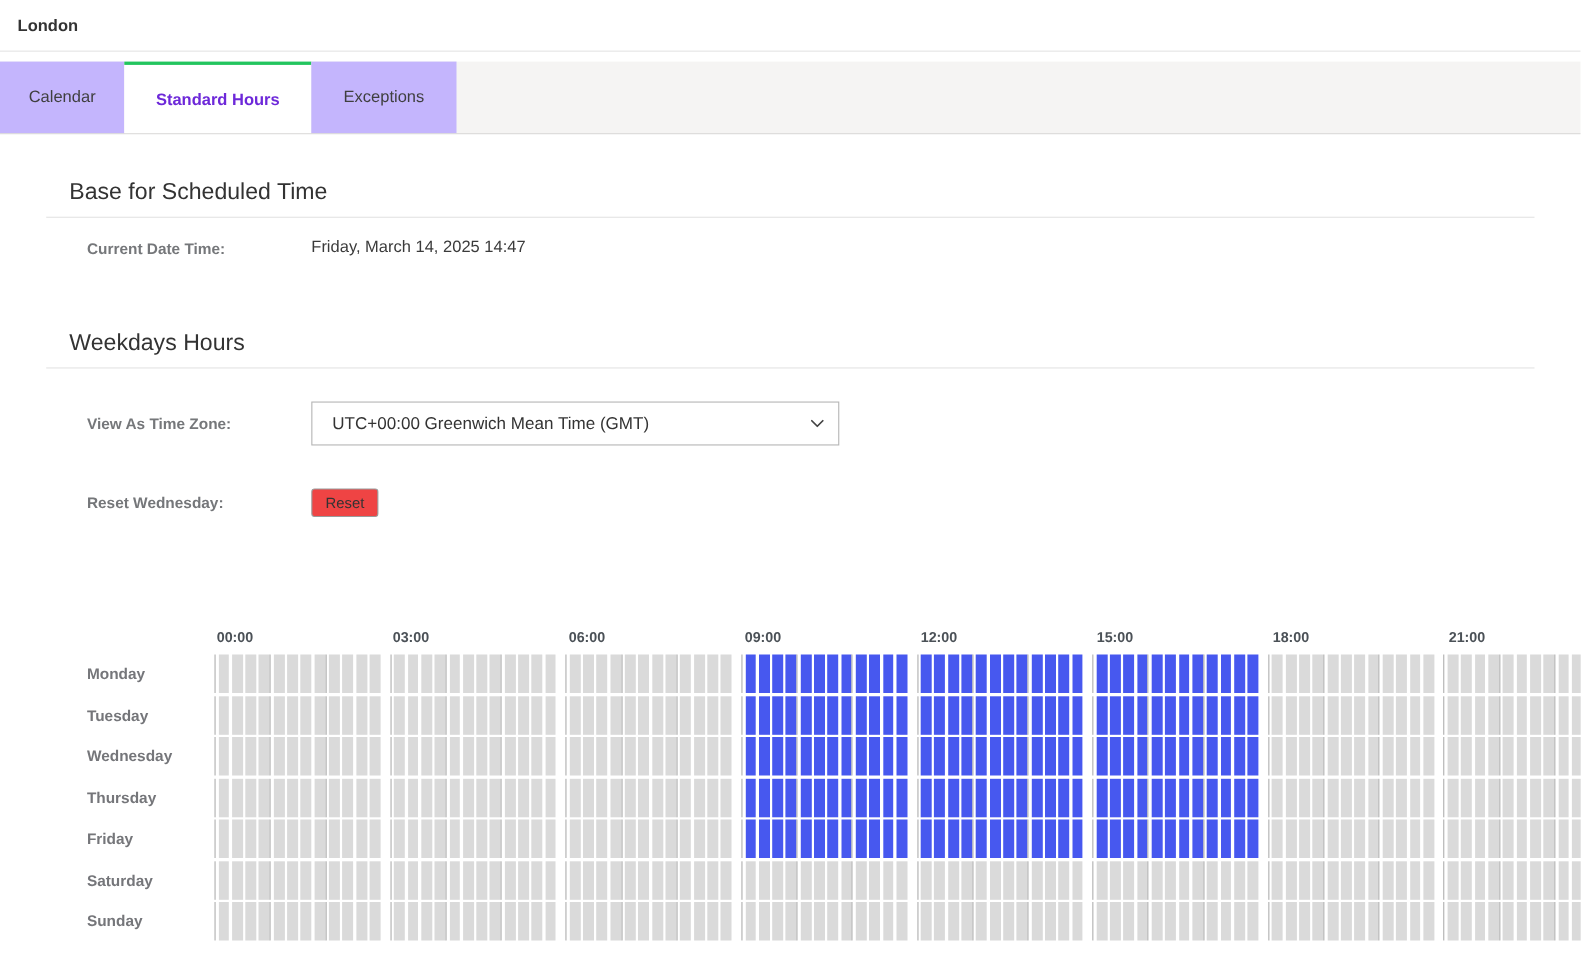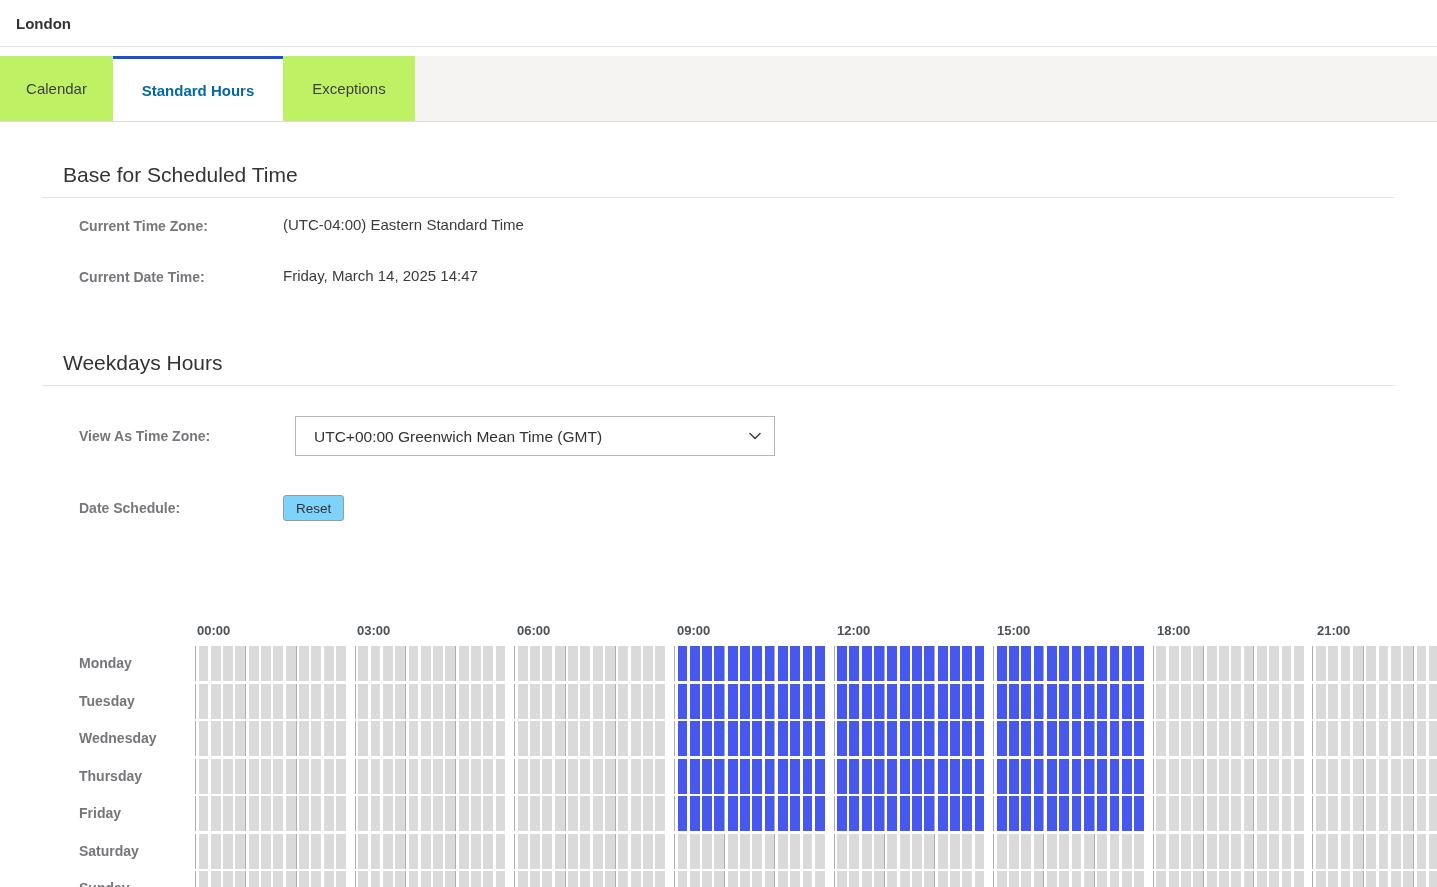--- a/index.html
+++ b/index.html
@@ -5,48 +5,48 @@
   html,body{margin:0;padding:0;}
   body{
     width:1437px;height:887px;background:#ffffff;overflow:hidden;
     font-family:"Liberation Sans",sans-serif;color:#333;position:relative;
   }
   
   .page-header{height:47px;border-bottom:1px solid #e4e4e4;display:flex;align-items:center;padding-left:16px;box-sizing:border-box;}
   .page-title{font-size:15px;font-weight:700;color:#333;}
   
   .tabstrip{margin-top:9px;height:66px;background:#f5f4f3;border-bottom:1px solid #dcdbda;display:flex;box-sizing:border-box;}
-  .tab{height:100%;display:flex;align-items:center;justify-content:center;font-size:15px;color:#3f3f3f;background:#bef264;box-sizing:border-box;cursor:pointer;}
+  .tab{height:100%;display:flex;align-items:center;justify-content:center;font-size:15px;color:#3f3f3f;background:#c4b5fd;box-sizing:border-box;cursor:pointer;}
   .tab-calendar{width:113px;}
   .tab-standard{width:170px;}
   .tab-exceptions{width:132px;}
-  .tab.active{background:#ffffff;border-top:3px solid #1d4ed8;font-weight:700;color:#0369a1;}
+  .tab.active{background:#ffffff;border-top:3px solid #22c55e;font-weight:700;color:#6d28d9;}
   
   .main{padding:0 42px;}
   .section-heading{font-size:21px;font-weight:400;color:#333;margin:0 0 0 21px;line-height:25px;}
   .heading-base{margin-top:40px;}
   .heading-weekdays{margin-top:65px;}
   .divider{border:none;border-top:1px solid #e3e3e3;margin:10px 0 0 0;}
   .fields{padding-top:18px;padding-left:37px;}
   .field-row{display:flex;margin-bottom:33px;}
   .field-label{flex:0 0 204px;font-weight:700;color:#75777a;font-size:14px;padding-top:2px;}
   .field-value{color:#3b3b3b;font-size:15px;}
   .form-row{display:flex;align-items:center;padding-left:37px;}
-  .row-timezone{margin-top:30px;gap:12px;}
+  .row-timezone{margin-top:30px;}
   .row-reset{margin-top:39px;}
   .form-label{flex:0 0 204px;font-weight:700;color:#75777a;font-size:14px;}
   .select-wrap{position:relative;width:480px;height:40px;}
   .select-wrap select{
     width:100%;height:100%;appearance:none;-webkit-appearance:none;-moz-appearance:none;
     border:1px solid #b5b5b5;background:#fff;border-radius:0;
     padding:0 44px 0 18px;font-size:15.5px;color:#333;font-family:"Liberation Sans",sans-serif;
   }
   .chevron{position:absolute;right:13px;top:13px;pointer-events:none;}
   .reset-btn{
-    height:26px;padding:0 12px;background:#7dd3fc;border:1px solid #9a9a9a;border-radius:3px;
+    height:26px;padding:0 12px;background:#ef4444;border:1px solid #9a9a9a;border-radius:3px;
     font-size:13.5px;color:#333;font-family:"Liberation Sans",sans-serif;cursor:pointer;
   }
   
   .schedule{margin:102px 0 0 37px;width:1368px;overflow:hidden;}
   .time-header{display:flex;margin-bottom:8px;white-space:nowrap;}
   .time-spacer{flex:0 0 116px;}
   .time-block{flex:0 0 160px;font-size:13px;font-weight:700;color:#4b5157;padding-left:2px;box-sizing:border-box;}
   .day-row{display:flex;margin-bottom:2.5px;}
   .day-label{flex:0 0 116px;font-weight:700;color:#75767a;font-size:14px;line-height:35px;}
   .block{display:flex;flex:0 0 auto;margin-right:8.8px;}
@@ -67,24 +67,20 @@
   <div class="tab tab-exceptions">Exceptions</div>
 </nav>
 
 <main class="main">
 
   <h2 class="section-heading heading-base">Base for Scheduled Time</h2>
   <hr class="divider">
 
   <div class="fields">
     <div class="field-row">
-      <div class="field-label">Current Time Zone:</div>
-      <div class="field-value">(UTC-04:00) Eastern Standard Time</div>
-    </div>
-    <div class="field-row">
       <div class="field-label">Current Date Time:</div>
       <div class="field-value">Friday, March 14, 2025 14:47</div>
     </div>
   </div>
 
   <h2 class="section-heading heading-weekdays">Weekdays Hours</h2>
   <hr class="divider">
 
   <div class="form-row row-timezone">
     <div class="form-label">View As Time Zone:</div>
@@ -94,21 +90,21 @@
       </select>
       <span class="chevron">
         <svg width="14" height="14" viewBox="0 0 14 14">
             <polyline points="2,4.5 7,9.5 12,4.5" fill="none" stroke="#444" stroke-width="1.6" stroke-linecap="round" stroke-linejoin="round"></polyline>
           </svg>
       </span>
     </div>
   </div>
 
   <div class="form-row row-reset">
-    <div class="form-label">Date Schedule:</div>
+    <div class="form-label">Reset Wednesday:</div>
     <button class="reset-btn">Reset</button>
   </div>
 
   <div class="schedule">
       <div class="time-header">
         <div class="time-spacer"></div>
         <div class="time-block">00:00</div>
         <div class="time-block">03:00</div>
         <div class="time-block">06:00</div>
         <div class="time-block">09:00</div>

